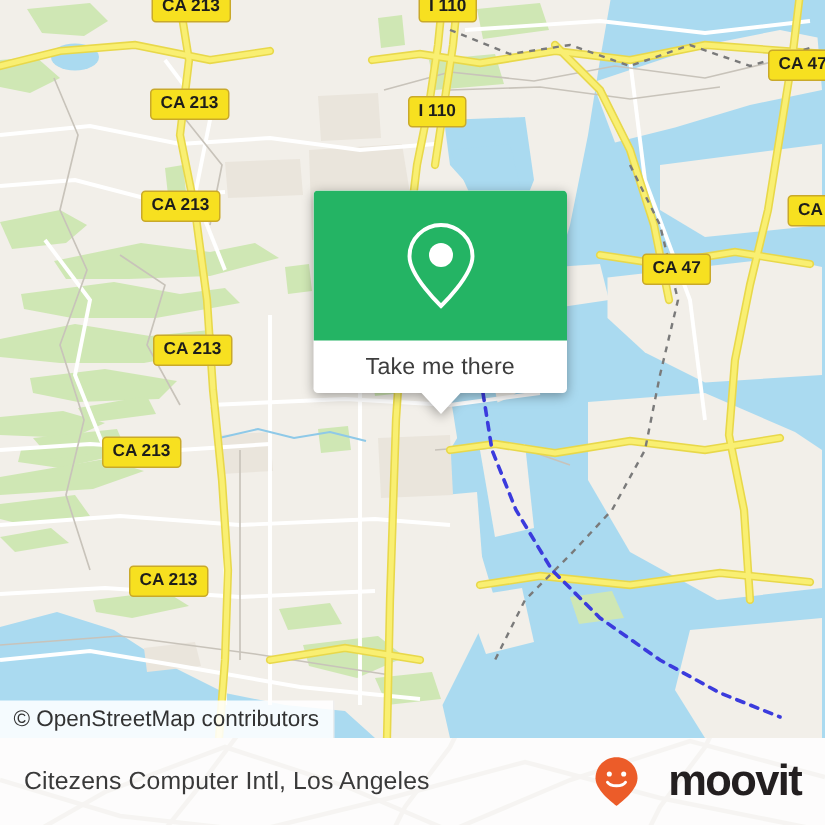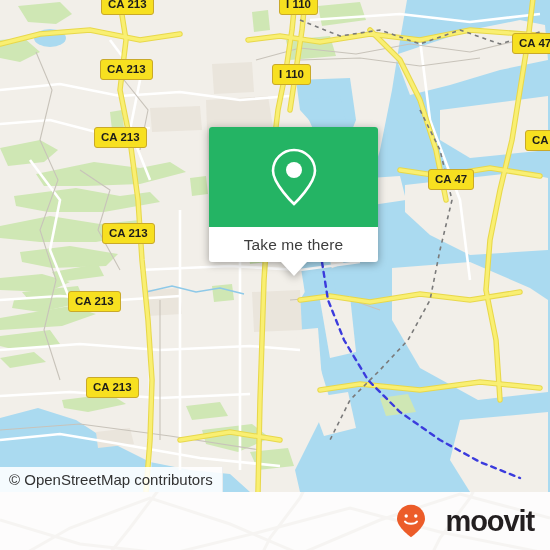--- a/index.html
+++ b/index.html
@@ -278,20 +278,21 @@
       <rect x="0" y="0" width="550" height="120" fill="#fbfaf8"></rect>
       <g stroke="#e9e6e0" stroke-width="3" fill="none">
         <path d="M 0,110 L 70,70 L 150,40 L 230,66 L 300,96 L 380,62 L 460,36 L 550,60"></path>
         <path d="M 90,120 L 130,70 L 160,30 L 180,0"></path>
         <path d="M 250,120 L 270,80 L 300,40 L 320,0"></path>
         <path d="M 420,120 L 440,80 L 470,40 L 490,0"></path>
         <path d="M 0,62 L 80,86 L 170,96 L 260,74 L 350,50 L 440,74 L 550,96"></path>
       </g>
     </svg>
 
+    <div id="footer-title">Citezens Computer Intl, Los Angeles</div>
 
     <div id="logo">
       <svg width="30" height="34" viewBox="0 0 30 34">
         <path d="M 15,0.8 C 7.2,0.8 1,7 1,14.8 C 1,23.5 15,33.2 15,33.2
                  C 15,33.2 29,23.5 29,14.8 C 29,7 22.8,0.8 15,0.8 Z" fill="#ec5c29"></path>
         <circle cx="10.2" cy="12" r="1.7" fill="#ffffff"></circle>
         <circle cx="19.8" cy="12" r="1.7" fill="#ffffff"></circle>
         <path d="M 9,17.5 C 11,20.6 19,20.6 21,17.5" stroke="#ffffff" stroke-width="2" fill="none" stroke-linecap="round"></path>
       </svg>
       <span id="logo-word">moovit</span>

